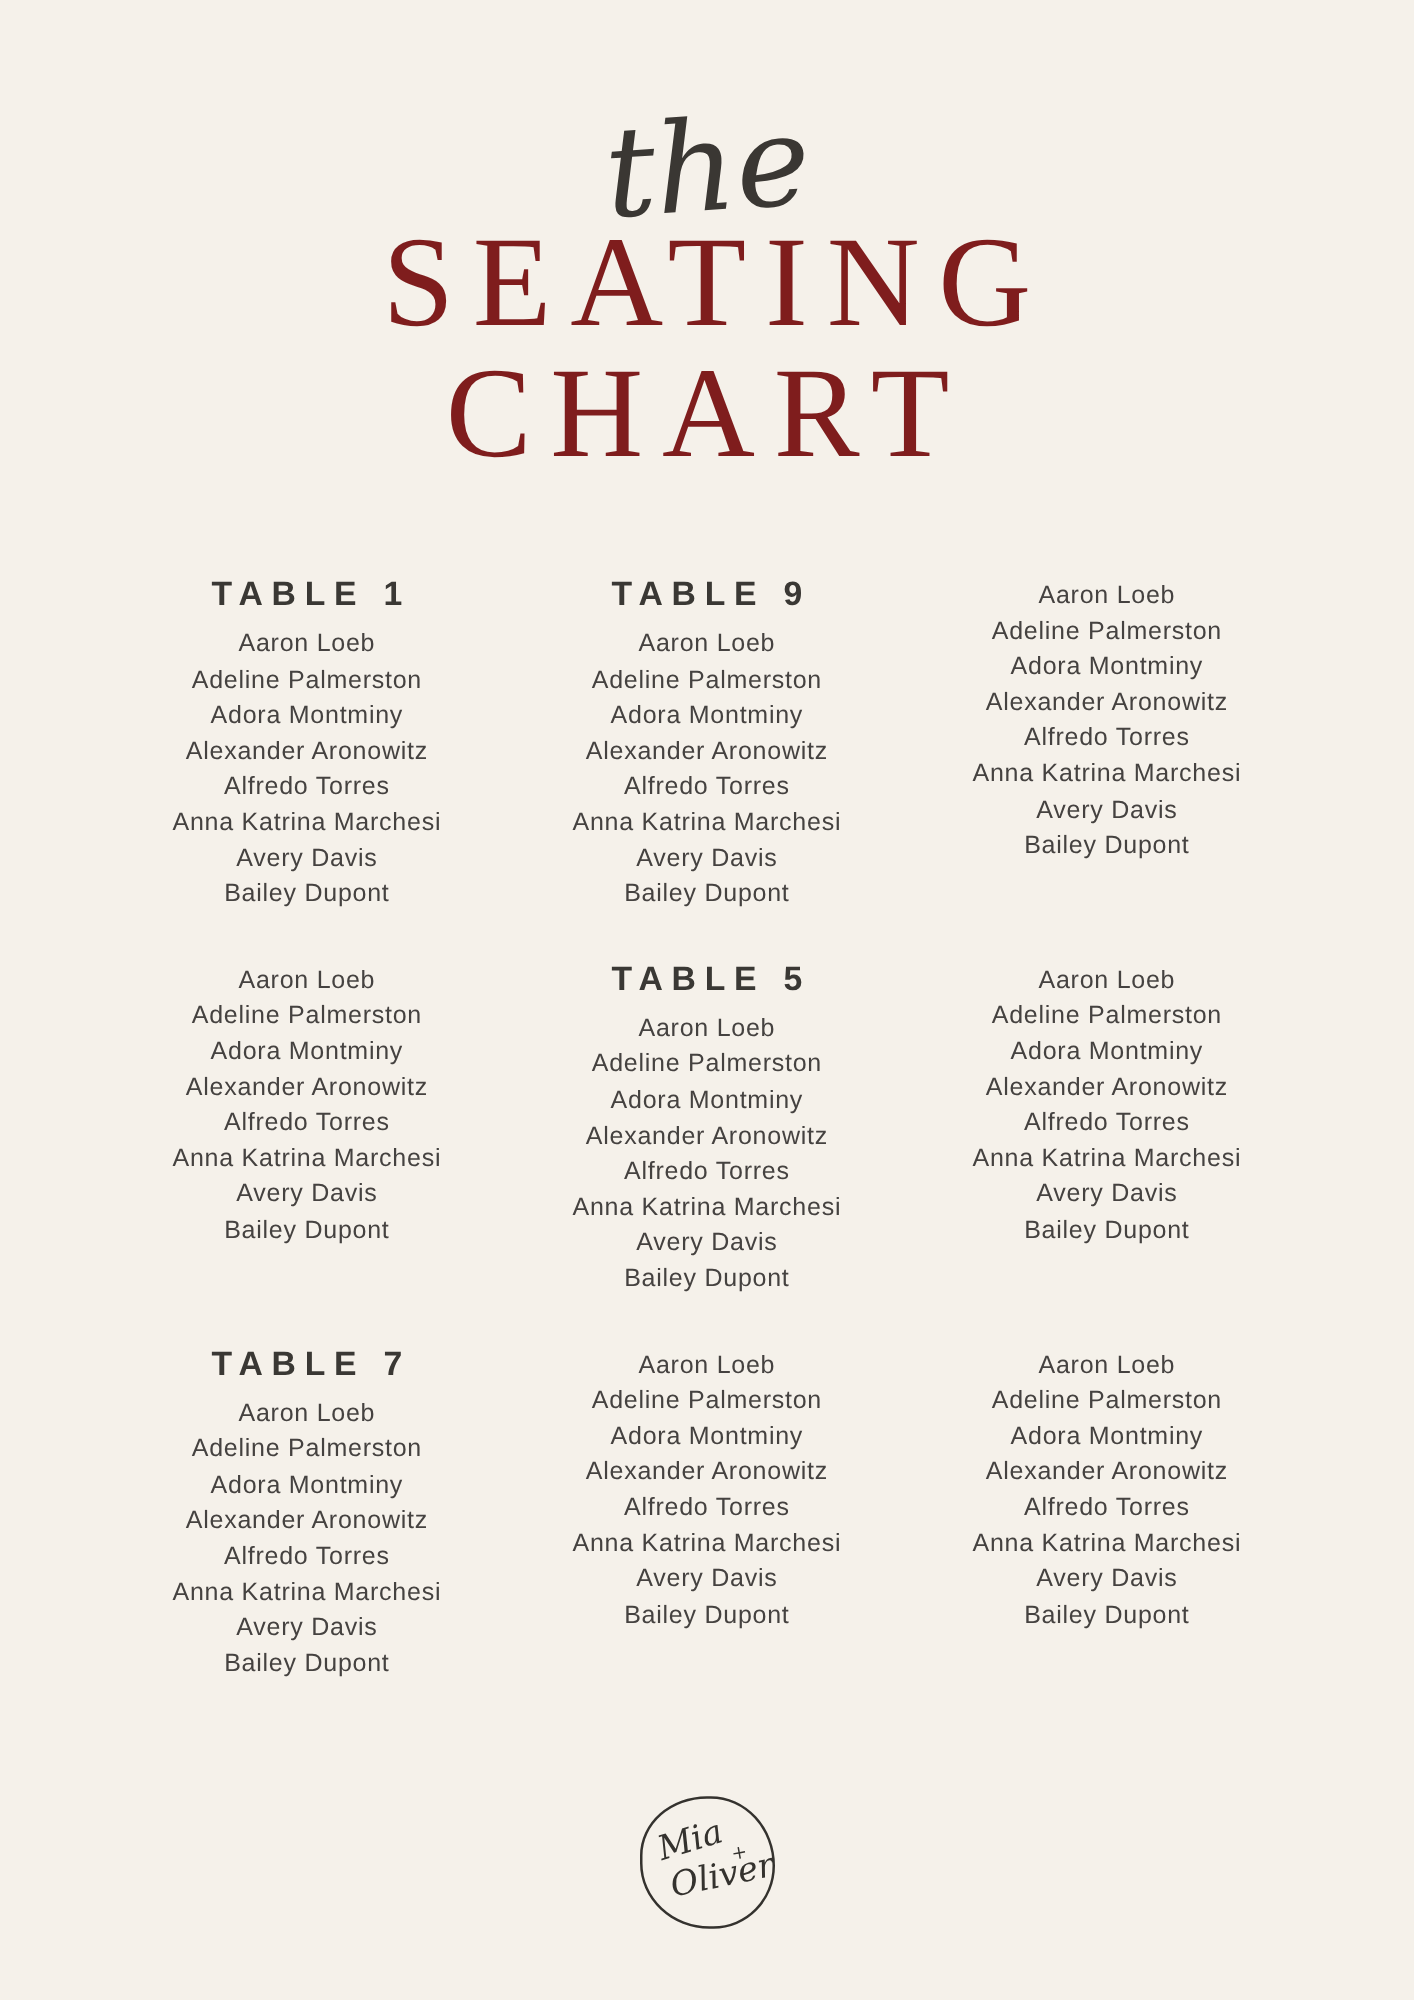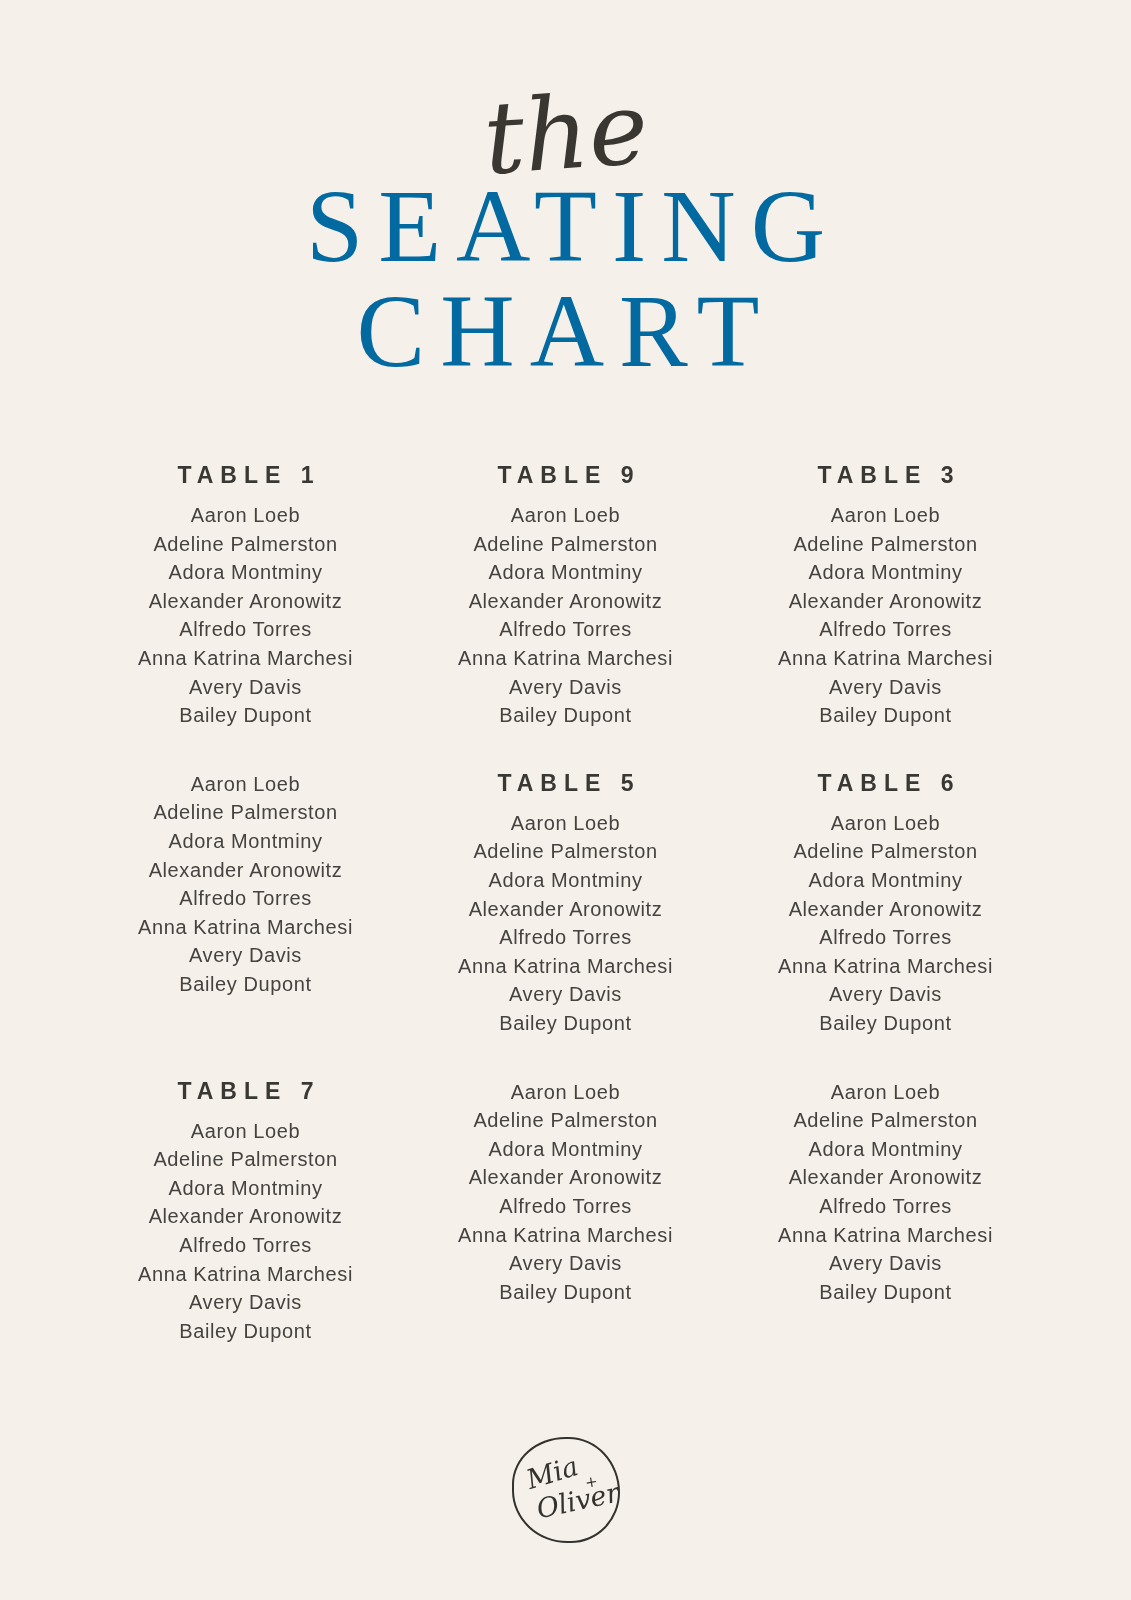--- a/index.html
+++ b/index.html
@@ -31,39 +31,39 @@
   }
   .title-script-wrap { text-align: center; }
   .title-main {
     margin: -10px 0 0 0;
     font-family: "Liberation Serif", serif;
     font-weight: 400;
     font-size: 103px;
     line-height: 1.02;
     letter-spacing: 15px;
     text-indent: 15px;
-    color: #0369a1;
+    color: #7f1d1d;
     text-align: center;
   }
 
   
   .tables-grid {
     width: 960px;
     margin: 78px auto 0;
     display: grid;
     grid-template-columns: repeat(3, 1fr);
     row-gap: 40px;
     column-gap: 0;
   }
   .table-card { text-align: center; }
   .table-label {
     margin: 0 0 13px 0;
     font-family: "Liberation Sans", sans-serif;
     font-weight: 700;
-    font-size: 23px;
+    font-size: 27px;
     line-height: 26px;
     letter-spacing: 7px;
     text-indent: 7px;
     color: #3a3834;
   }
   .guest-list {
     margin: 0;
     padding: 0;
     list-style: none;
   }
@@ -152,21 +152,20 @@
           <li class="guest">Adora Montminy</li>
           <li class="guest">Alexander Aronowitz</li>
           <li class="guest">Alfredo Torres</li>
           <li class="guest">Anna Katrina Marchesi</li>
           <li class="guest">Avery Davis</li>
           <li class="guest">Bailey Dupont</li>
         </ul>
   </section>
 
   <section class="table-card">
-    <h2 class="table-label">TABLE 3</h2>
     <ul class="guest-list">
           <li class="guest">Aaron Loeb</li>
           <li class="guest">Adeline Palmerston</li>
           <li class="guest">Adora Montminy</li>
           <li class="guest">Alexander Aronowitz</li>
           <li class="guest">Alfredo Torres</li>
           <li class="guest">Anna Katrina Marchesi</li>
           <li class="guest">Avery Davis</li>
           <li class="guest">Bailey Dupont</li>
         </ul>
@@ -193,21 +192,20 @@
           <li class="guest">Adora Montminy</li>
           <li class="guest">Alexander Aronowitz</li>
           <li class="guest">Alfredo Torres</li>
           <li class="guest">Anna Katrina Marchesi</li>
           <li class="guest">Avery Davis</li>
           <li class="guest">Bailey Dupont</li>
         </ul>
   </section>
 
   <section class="table-card">
-    <h2 class="table-label">TABLE 6</h2>
     <ul class="guest-list">
           <li class="guest">Aaron Loeb</li>
           <li class="guest">Adeline Palmerston</li>
           <li class="guest">Adora Montminy</li>
           <li class="guest">Alexander Aronowitz</li>
           <li class="guest">Alfredo Torres</li>
           <li class="guest">Anna Katrina Marchesi</li>
           <li class="guest">Avery Davis</li>
           <li class="guest">Bailey Dupont</li>
         </ul>

